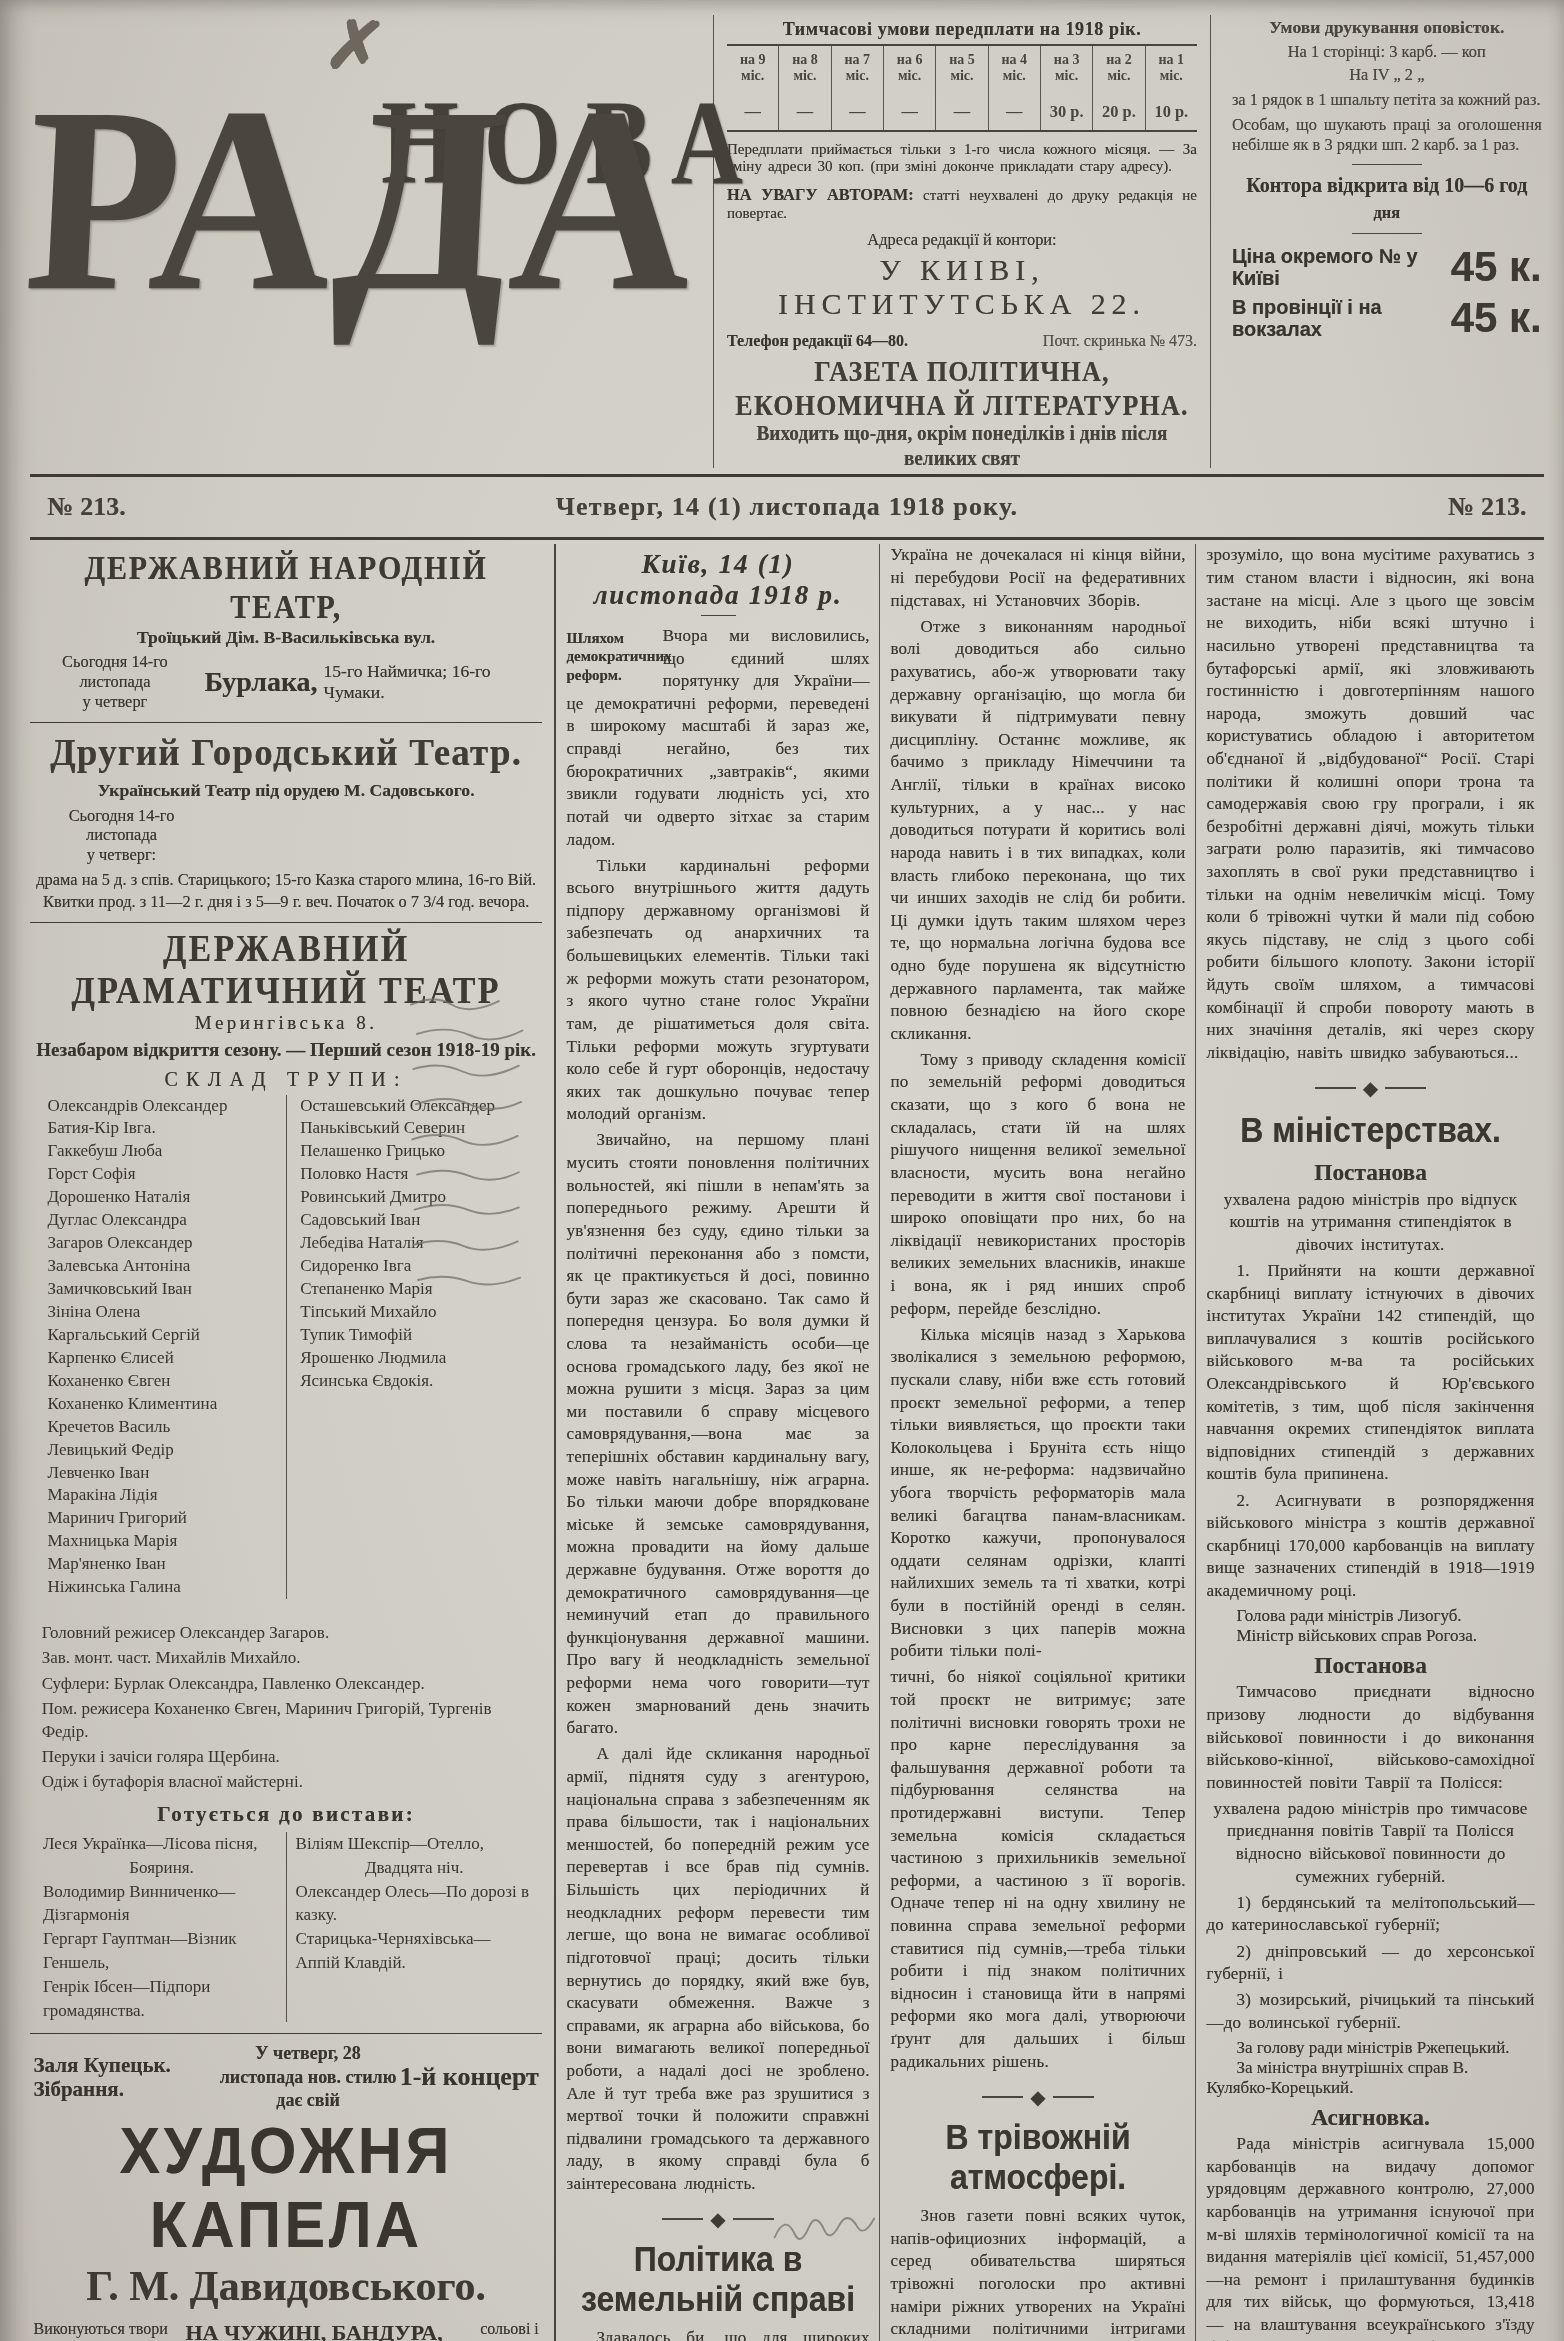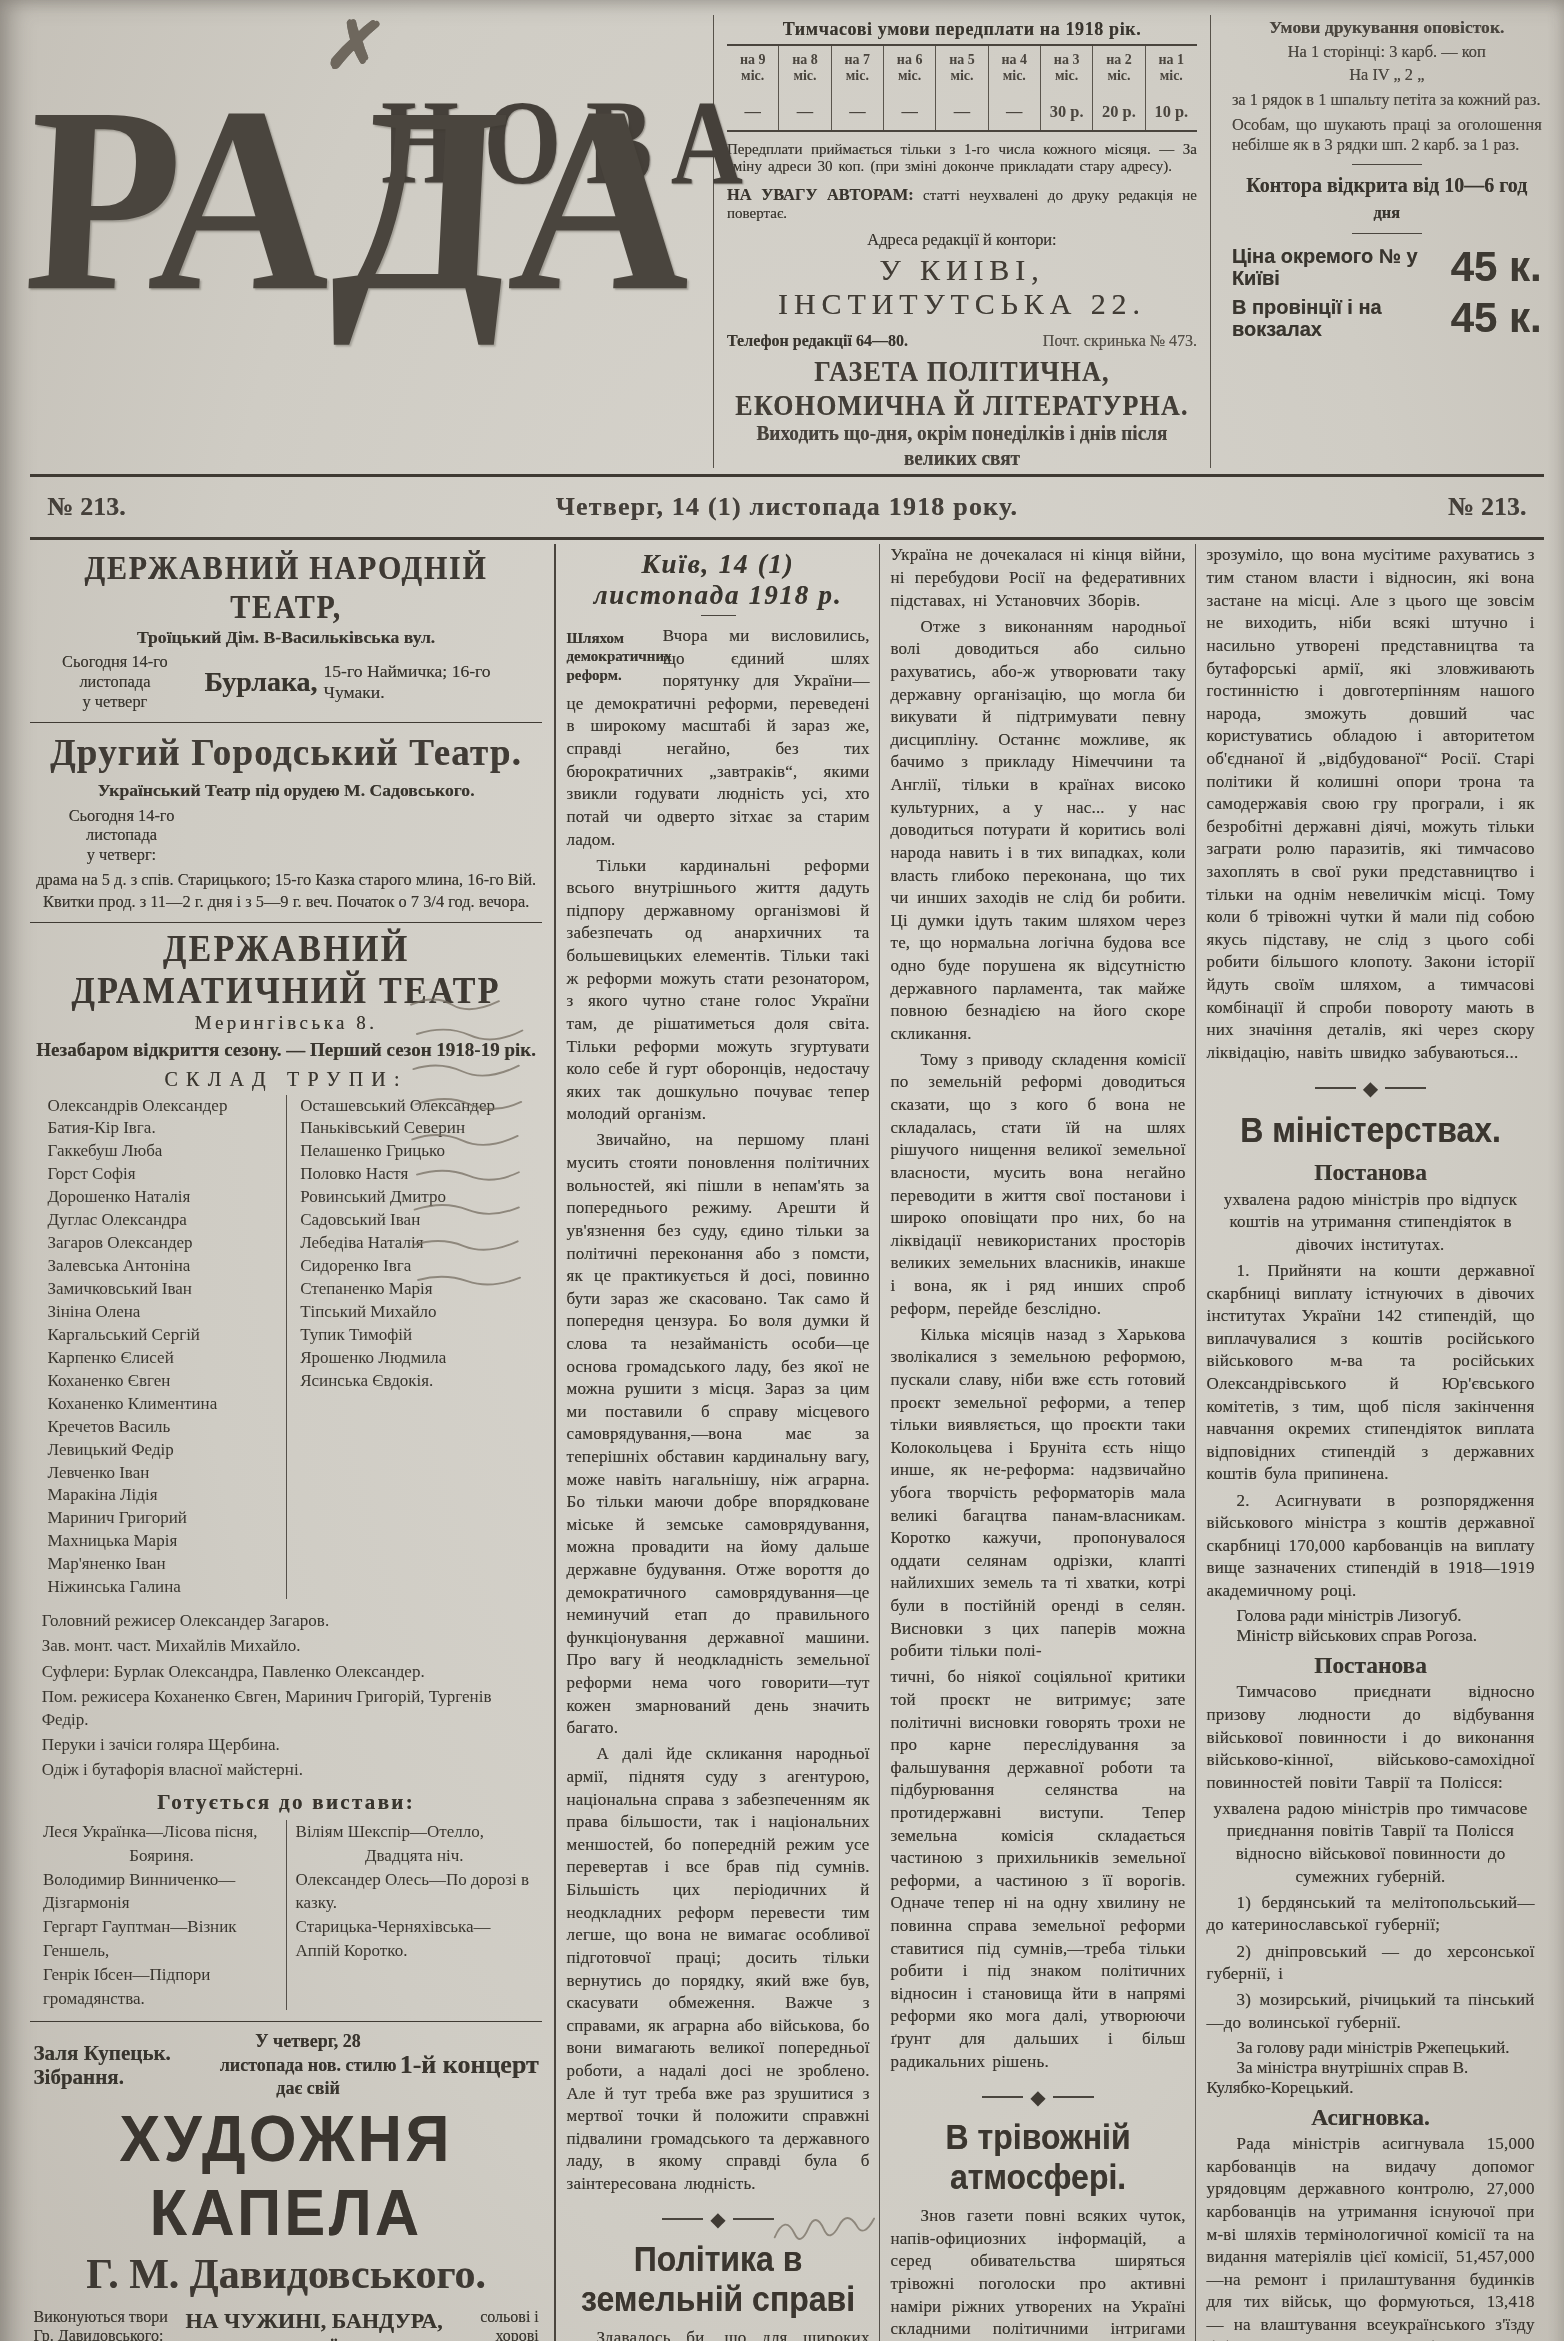--- a/index.html
+++ b/index.html
@@ -73,21 +73,21 @@
   .t-big-show{font-size:30px;font-weight:bold;white-space:nowrap;}
   .t-details{font-size:16.4px;text-align:center;margin-top:4.7px;line-height:1.3;}
   .drama-head{font-size:34px;font-weight:bold;text-align:center;letter-spacing:2.3px;transform:scaleY(1.1);color:#3e3933;}
   .drama-venue{font-size:19px;text-align:center;letter-spacing:3.5px;margin-top:4.7px;}
   .drama-season{font-size:19px;font-weight:bold;text-align:center;margin-top:4.7px;}
   .cast-label{font-size:20px;text-align:center;letter-spacing:8.2px;margin:7px 0 3.5px 0;}
   .cast{display:grid;grid-template-columns:1fr 1fr;position:relative;}
   .cast:before{content:"";position:absolute;left:50%;top:0;bottom:0;width:1.2px;background:#55504a;}
   .cast ul{list-style:none;margin:0;padding:0 5.9px 0 14px;}
   .cast li{font-size:17px;line-height:1.35;}
-  .staff{margin-top:11px;padding-left:8.2px;}
+  .staff{margin-top:23px;padding-left:8.2px;}
   .staff div{font-size:17px;line-height:1.35;margin-top:2.3px;}
   .upc-label{font-size:21px;font-weight:bold;text-align:center;letter-spacing:2.3px;margin:8.2px 0 4.7px 0;}
   .upc{display:grid;grid-template-columns:1fr 1fr;position:relative;}
   .upc:before{content:"";position:absolute;left:50%;top:0;bottom:0;width:1.2px;background:#55504a;}
   .upc ul{list-style:none;margin:0;padding:0 5.9px 0 9.4px;}
   .upc li{font-size:17px;line-height:1.4;}
   .concert-top{display:flex;align-items:center;justify-content:space-between;}
   .c-hall{font-size:21px;font-weight:bold;width:193px;line-height:1.15;}
   .c-when{font-size:18px;font-weight:bold;text-align:center;line-height:1.3;width:193px;}
   .c-num{font-size:26px;font-weight:bold;white-space:nowrap;}
@@ -272,21 +272,21 @@
             <li>Леся Українка—Лісова пісня,</li>
             <li style="text-align:center;">Бояриня.</li>
             <li>Володимир Винниченко—Дізгармонія</li>
             <li>Гергарт Гауптман—Візник Геншель,</li>
             <li>Генрік Ібсен—Підпори громадянства.</li>
           </ul>
           <ul>
             <li>Віліям Шекспір—Отелло,</li>
             <li style="text-align:center;">Двадцята ніч.</li>
             <li>Олександер Олесь—По дорозі в казку.</li>
-            <li>Старицька-Черняхівська—Аппій Коротко.</li>
+            <li>Старицька-Черняхівська—Аппій Клавдій.</li>
           </ul>
         </div>
         <svg class="hand" style="right:-3.5px;top:70px;" width="141" height="328" viewBox="0 0 240 560">
           <path d="M10 20 q40 -18 70 0 t80 -6 M20 70 q50 -16 90 2 t90 -8 M14 130 q44 -14 84 4 t96 -10 M18 190 q52 -18 92 0 t88 -4 M12 250 q46 -16 86 2 t94 -8 M20 310 q48 -14 88 2 t86 -6 M16 370 q50 -16 90 0 t88 -4 M14 430 q46 -14 86 2 t92 -8 M22 490 q44 -12 84 2 t90 -6"></path>
         </svg>
       </div>
 
       <div class="ad">
         <div class="concert-top">
           <div class="c-hall ink">Заля Купецьк. Зібрання.</div>

